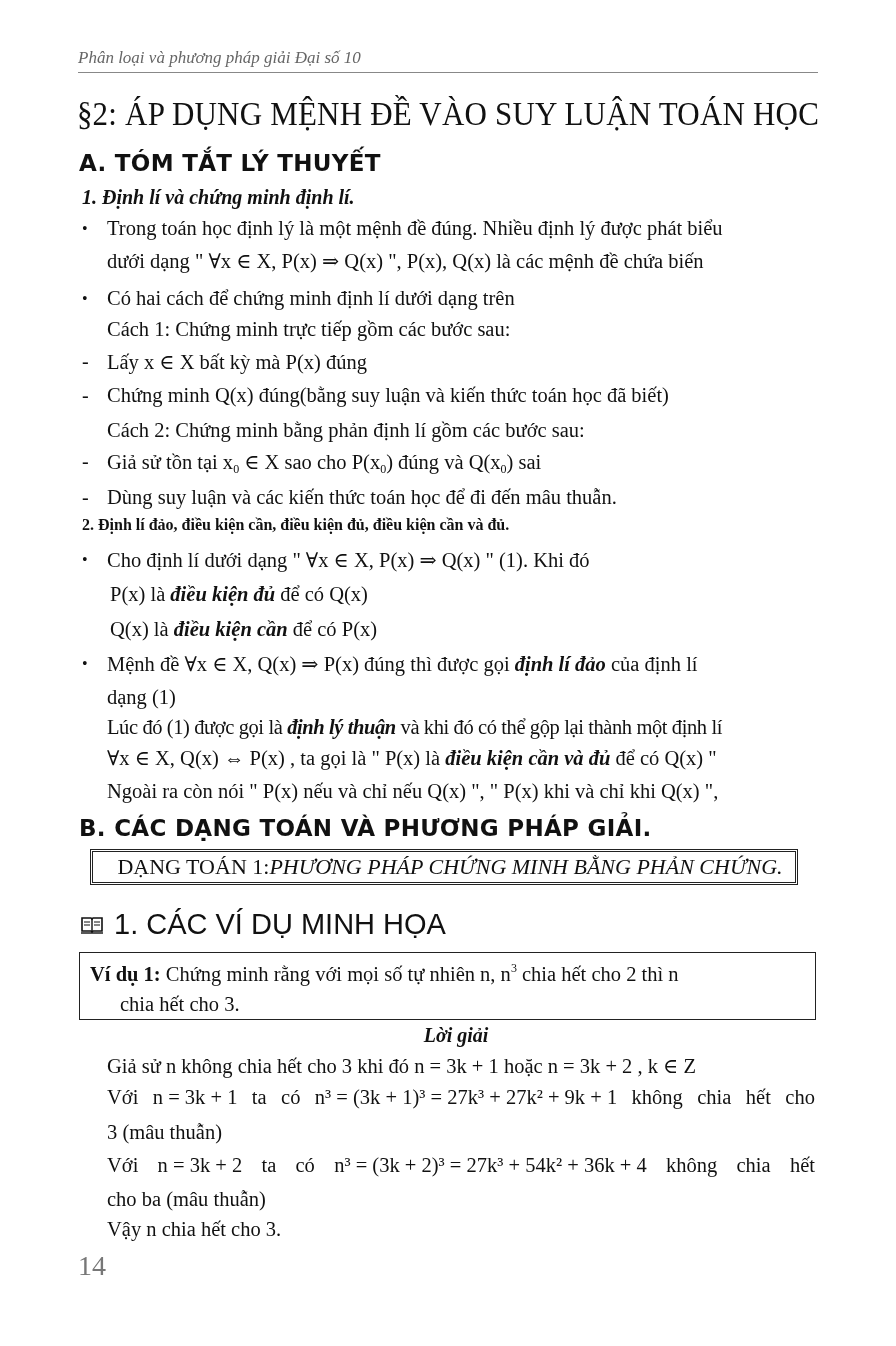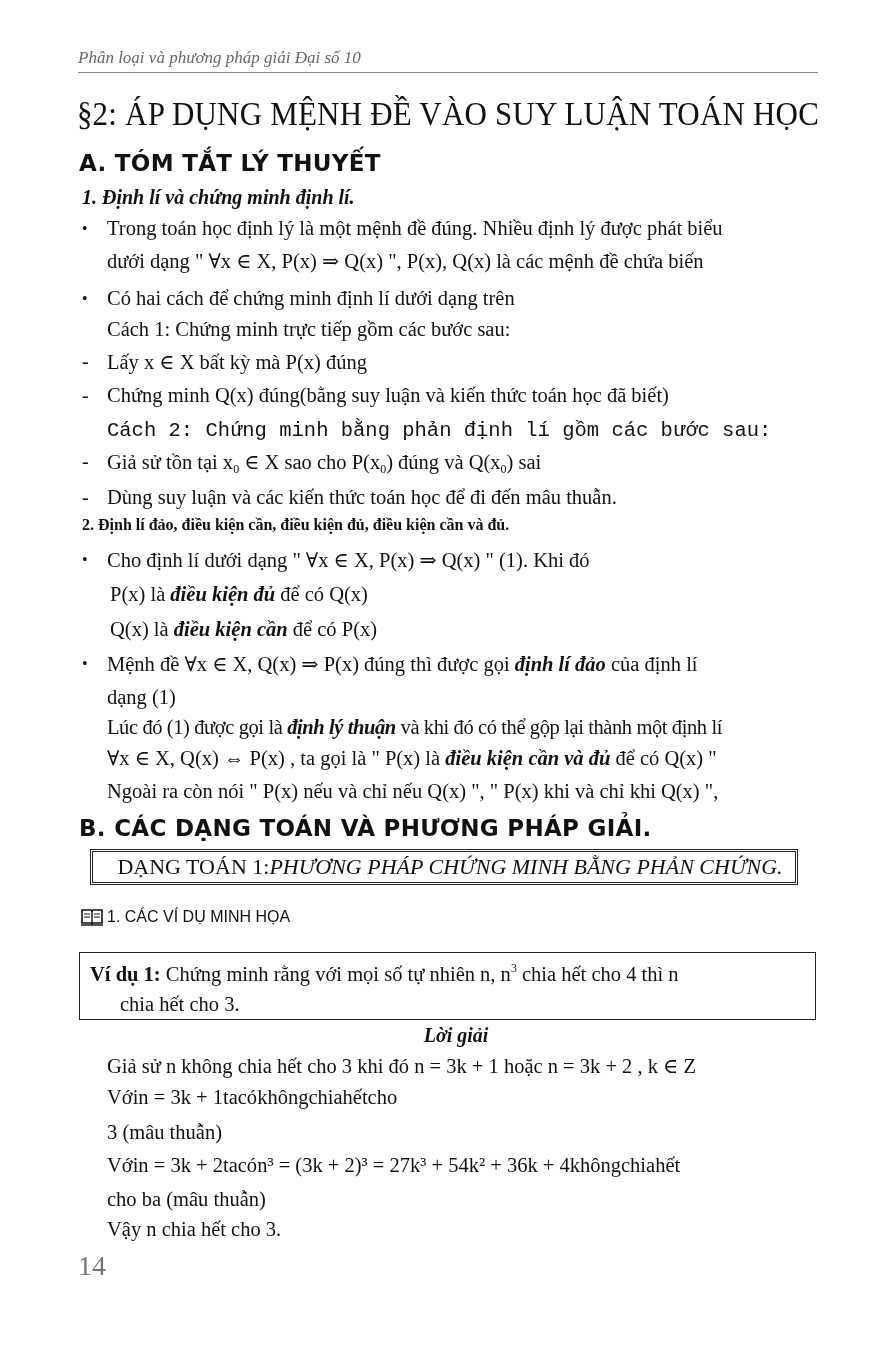--- a/index.html
+++ b/index.html
@@ -36,30 +36,30 @@
     }
     .sub2 { position: absolute; left: 82px; top: 516px; font-weight: bold; font-size: 16px; }
     .dang-box {
       position: absolute; left: 90px; top: 849px; width: 708px; height: 36px;
       border: 3px double #222; box-sizing: border-box;
       display: flex; align-items: center; justify-content: center;
       font-size: 22px; white-space: nowrap; padding-left: 12px;
     }
     .ex-head {
       position: absolute; left: 80px; top: 908px;
-      font-family: "Liberation Sans", "DejaVu Sans", sans-serif; font-size: 16px;
-      display: flex; align-items: center; gap: 3px;
+      font-family: "Liberation Sans", "DejaVu Sans", sans-serif; font-size: 29px;
+      display: flex; align-items: center; gap: 10px;
     }
     .book-icon { width: 24px; height: 18px; display: inline-block; }
     .vd-box {
       position: absolute; left: 79px; top: 952px; width: 737px; height: 68px;
       border: 1px solid #222; box-sizing: border-box;
     }
     .loigiai { position: absolute; left: 0; width: 896px; top: 1024px; text-align: center; font-style: italic; font-weight: bold; font-size: 20px; margin-left: 8px; }
-    .justify-line { position: absolute; left: 107px; width: 708px; font-size: 20.5px; display: flex; justify-content: flex-start; white-space: nowrap; }
+    .justify-line { position: absolute; left: 107px; width: 708px; font-size: 20.5px; display: flex; justify-content: space-between; white-space: nowrap; }
     .pageno { position: absolute; left: 78px; top: 1250px; font-size: 28px; color: #777; }
     sup { font-size: 12px; vertical-align: 9px; line-height: 0; }
     sub { font-size: 12px; vertical-align: -4px; line-height: 0; }
   </style>
 </head>
 <body>
 
 <div class="page">
 
   <div class="running-header">Phân loại và phương pháp giải Đại số 10</div>
@@ -77,21 +77,21 @@
   <span class="bullet" style="left:82px;top:290px;">•</span>
   <div class="line" style="left:107px;top:287px;">Có hai cách để chứng minh định lí dưới dạng trên</div>
   <div class="line" style="left:107px;top:318px;">Cách 1: Chứng minh trực tiếp gồm các bước sau:</div>
 
   <span class="dash" style="left:82px;top:350px;">-</span>
   <div class="line" style="left:107px;top:350px;">Lấy  x ∈ X bất kỳ mà  P(x)  đúng</div>
 
   <span class="dash" style="left:82px;top:384px;">-</span>
   <div class="line" style="left:107px;top:384px;">Chứng minh  Q(x)  đúng(bằng suy luận và kiến thức toán học đã biết)</div>
 
-  <div class="line" style="left:107px;top:419px;font-family:Liberation Mono, monospace;">Cách 2: Chứng minh bằng phản định lí gồm các bước sau:</div>
+  <div class="line" style="left:107px;top:419px;">Cách 2: Chứng minh bằng phản định lí gồm các bước sau:</div>
 
   <span class="dash" style="left:82px;top:450px;">-</span>
   <div class="line" style="left:107px;top:450px;">
     <span>Giả sử tồn tại  x</span><sub>0</sub><span> ∈ X  sao cho  P(x</span><sub>0</sub><span>)  đúng và  Q(x</span><sub>0</sub><span>)  sai</span>
   </div>
 
   <span class="dash" style="left:82px;top:486px;">-</span>
   <div class="line" style="left:107px;top:486px;">Dùng suy luận và các kiến thức toán học để đi đến mâu thuẫn.</div>
 
   <div class="sub2">2.  Định lí đảo, điều kiện cần, điều kiện đủ, điều kiện cần và đủ.</div>
@@ -133,33 +133,34 @@
       <line x1="4" y1="9" x2="10" y2="9" stroke="#111" stroke-width="1"></line>
       <line x1="14" y1="6" x2="20" y2="6" stroke="#111" stroke-width="1"></line>
       <line x1="14" y1="9" x2="20" y2="9" stroke="#111" stroke-width="1"></line>
       <path d="M1 17 L23 17" stroke="#111" stroke-width="1.4"></path>
     </svg>
     <span>1. CÁC VÍ DỤ MINH HỌA</span>
   </div>
 
   <div class="vd-box"></div>
   <div class="line" style="left:90px;top:963px;">
-    <span class="b">Ví dụ 1:</span><span> Chứng  minh  rằng  với  mọi  số  tự  nhiên  n,  n</span><sup>3</sup><span>  chia  hết  cho  4  thì  n</span>
+    <span class="b">Ví dụ 1:</span><span> Chứng  minh  rằng  với  mọi  số  tự  nhiên  n,  n</span><sup>3</sup><span>  chia  hết  cho  2  thì  n</span>
   </div>
   <div class="line" style="left:120px;top:993px;">chia hết cho 3.</div>
 
   <div class="loigiai">Lời giải</div>
 
   <div class="line" style="left:107px;top:1054px;text-align:center;">Giả sử  n  không chia hết cho 3 khi đó  n = 3k + 1  hoặc  n = 3k + 2 ,  k ∈ Z</div>
 
   <div class="justify-line" style="top:1086px;">
     <span>Với</span>
     <span>n = 3k + 1</span>
     <span>ta</span>
     <span>có</span>
+    <span>n³ = (3k + 1)³ = 27k³ + 27k² + 9k + 1</span>
     <span>không</span>
     <span>chia</span>
     <span>hết</span>
     <span>cho</span>
   </div>
   <div class="line" style="left:107px;top:1121px;">3 (mâu thuẫn)</div>
 
   <div class="justify-line" style="top:1154px;">
     <span>Với</span>
     <span>n = 3k + 2</span>

